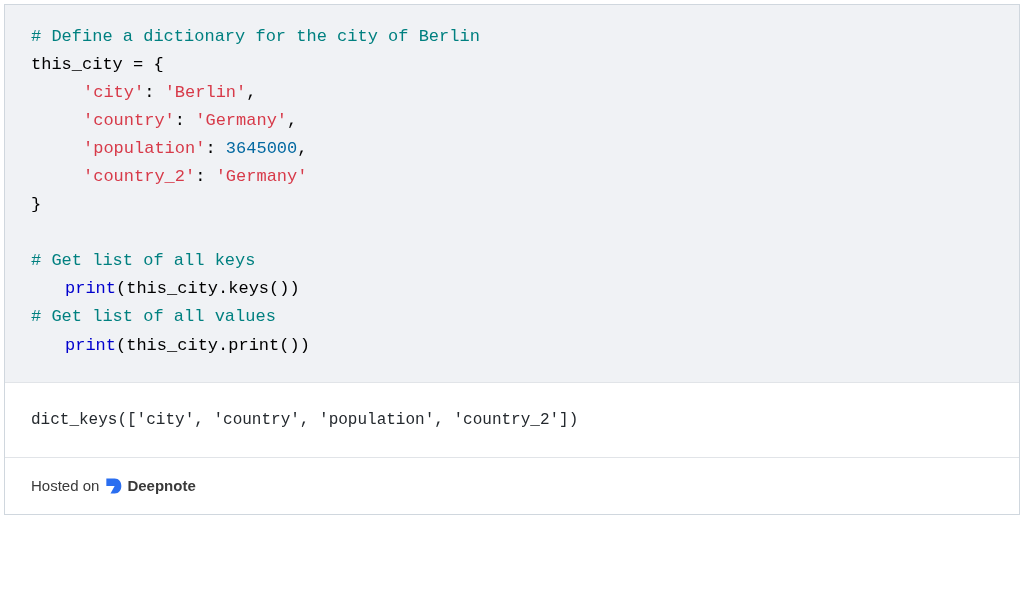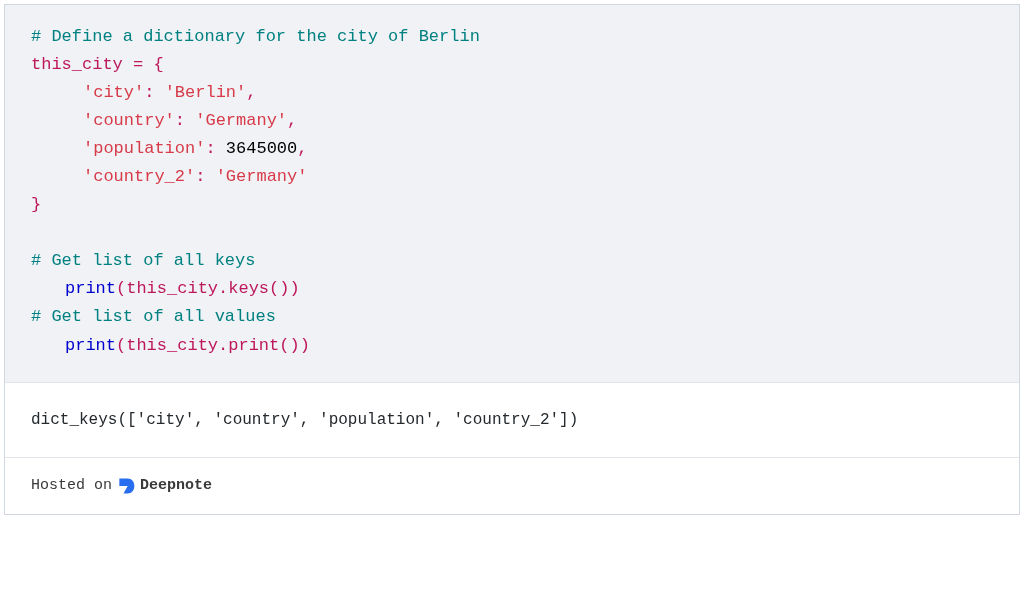--- a/index.html
+++ b/index.html
@@ -30,30 +30,30 @@
       font-size: 16px;
       line-height: 1.9;
       border-bottom: 1px solid #e1e4e8;
       font-family: Liberation Mono, monospace;
       color: #24292e;
     }
     .footer {
       background: #fff;
       padding: 18px 26px;
       font-size: 15px;
-      font-family: Liberation Mono, monospace;
+      font-family: Liberation Sans, sans-serif;
       display: flex;
       align-items: center;
       color: #3a3a3a;
     }
     .comment { color: #008080; }
     .string { color: #d73a49; }
-    .number { color: #000000; }
+    .number { color: #0369a1; }
     .keyword { color: #0000cd; margin-left: 34px; }
-    .plain { color: #be185d; text-align: right; }
+    .plain { color: #000000; text-align: right; }
     .indent1 { padding-left: 52px; display: inline-block; }
     .logo-icon {
       display: inline-flex;
       margin: 0 4px 0 4px;
       vertical-align: middle;
     }
     .bold { font-weight: 700; }
     pre { font-family: inherit; white-space: pre; }
   </style>
 </head>

